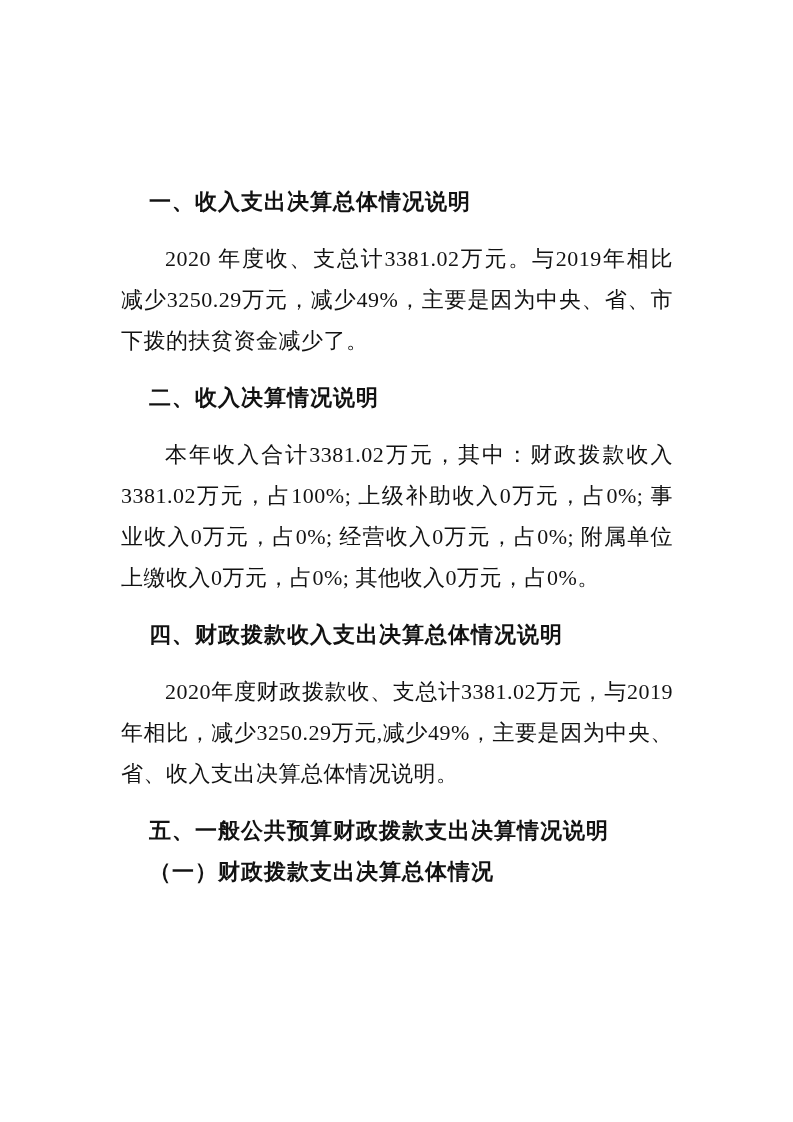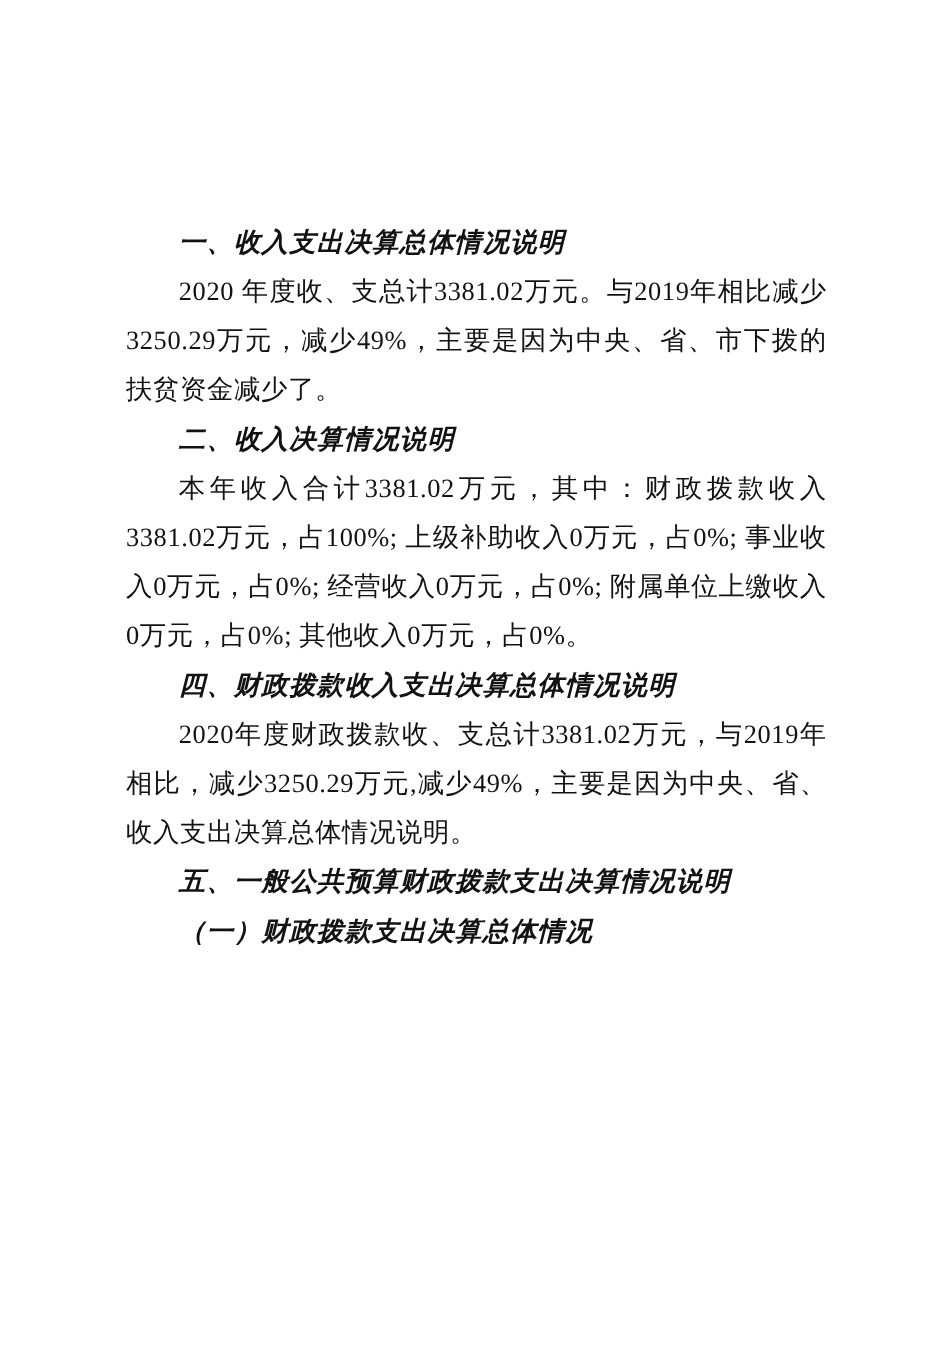--- a/index.html
+++ b/index.html
@@ -26,24 +26,23 @@
   .heading {
     margin: 0;
     padding: 0;
     font-family: "Liberation Sans", "DejaVu Sans", sans-serif;
     font-weight: 700;
     font-size: 22px;
     line-height: 41px;
     text-indent: 2em;
     letter-spacing: 1px;
     white-space: nowrap;
-    font-style: italic;
   }
   .para {
-    margin: 0;
+    margin: 16px;
     padding: 0;
     text-indent: 2em;
     text-align: justify;
     letter-spacing: 0.5px;
   }
 </style>
 </head>
 <body>
 
 <div class="page">

